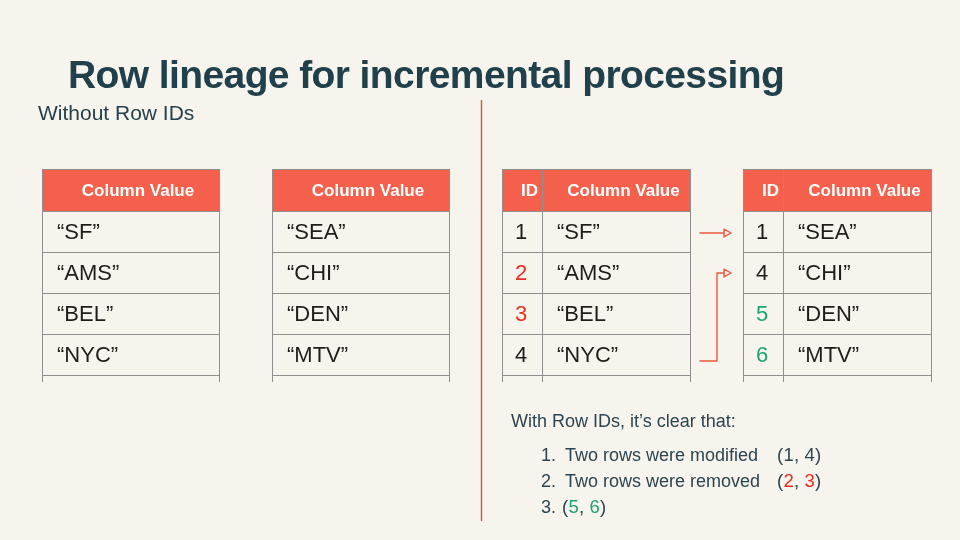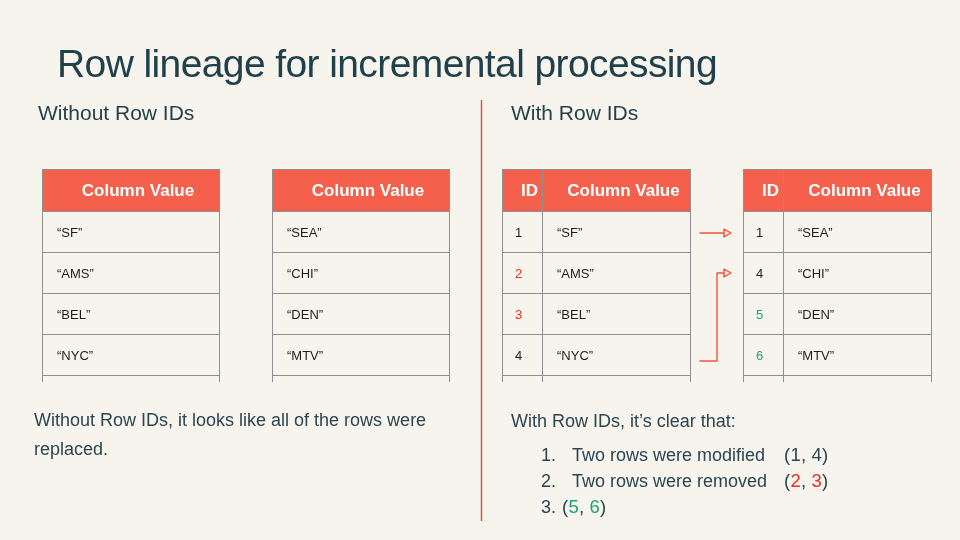--- a/index.html
+++ b/index.html
@@ -3,22 +3,22 @@
 <meta charset="utf-8">
 <style>
   html,body { margin:0; padding:0; }
   body { font-family: "Liberation Sans", sans-serif; }
   .slide {
     position:relative; width:960px; height:540px;
     background:#F7F4ED; overflow:hidden;
     color:#2B4551;
   }
   .title {
-    position:absolute; left:57px; top:42px; margin:0;
-    font-size:39px; font-weight:400; letter-spacing:-0.6px;
+    position:absolute; left:57px; top:42px; margin:11px;
+    font-size:39px; font-weight:700; letter-spacing:-0.6px;
     color:#20404B;
   }
   .heading {
     position:absolute; top:101px; font-size:21px; font-weight:400; color:#25414D;
   }
   .heading.hl { left:38px; }
   .heading.hr { left:511px; }
 
   table.t {
     position:absolute; top:169px;
@@ -32,50 +32,49 @@
   col.cid { width:40px; }
   .t th, .t td { border:1px solid #8F8F8F; }
   .t th {
     background:#F4604C; color:#FFFFFF;
     font-weight:bold; font-size:17px; text-align:center;
     height:41px; padding:0 0 0 14px;
   }
   .t th.idh { }
   .t td {
     height:40px; padding:0 0 0 14px;
-    font-size:13px; color:#1D1D1B; background:transparent;
+    font-size:22px; color:#1D1D1B; background:transparent;
   }
   td.idcell { padding-left:12px; }
   td.idcell.red, .red { color:#E92E20; }
   td.idcell.green, .green { color:#1CA470; }
   tr.stub td { border-bottom:none; height:6px; padding:0; }
 
   .caption {
     position:absolute; font-size:18px; line-height:29px; color:#2B4551;
   }
   .caption.cl { left:34px; top:406px; width:420px; }
   .caption.cr { left:511px; top:407px; }
 
   .list { position:absolute; left:540px; top:444px; }
   .li { display:flex; align-items:baseline; height:26px; font-size:18px; color:#2B4551; }
   .li .num { width:16px; text-align:right; margin-right:6px; }
-  .li .txt { display:inline-block; width:212px; margin-left:10px; }
+  .li .txt { display:inline-block; width:212px; margin-left:3px; }
   .li .par { font-size:18.5px; letter-spacing:0.2px; }
 
   svg.overlay { position:absolute; left:0; top:0; pointer-events:none; }
 </style>
 </head>
 <body>
 
 <div class="slide">
 
   <h1 class="title">Row lineage for incremental processing</h1>
 
   <div class="heading hl">Without Row IDs</div>
-  <div class="heading hr">With Row IDs</div>
 
   <table class="t t1">
     <thead>
       <tr>
         <th>Column Value</th>
       </tr>
     </thead>
     <tbody>
       <tr>
           <td>“SF”</td>
@@ -183,21 +182,20 @@
         <td class="idcell green">6</td>
         <td>“MTV”</td>
       </tr>
       <tr class="stub">
           <td></td>
           <td></td>
         </tr>
     </tbody>
   </table>
 
-  <div class="caption cl">Without Row IDs, it looks like all of the rows were replaced.</div>
   <div class="caption cr">With Row IDs, it’s clear that:</div>
 
   <div class="list">
     <div class="li">
       <span class="num">1.</span>
       <span class="txt">Two rows were modified</span>
       <span class="par"><span>(</span><span class="pnum">1</span><span>, </span><span class="pnum">4</span><span>)</span></span>
     </div>
     <div class="li">
       <span class="num">2.</span>

